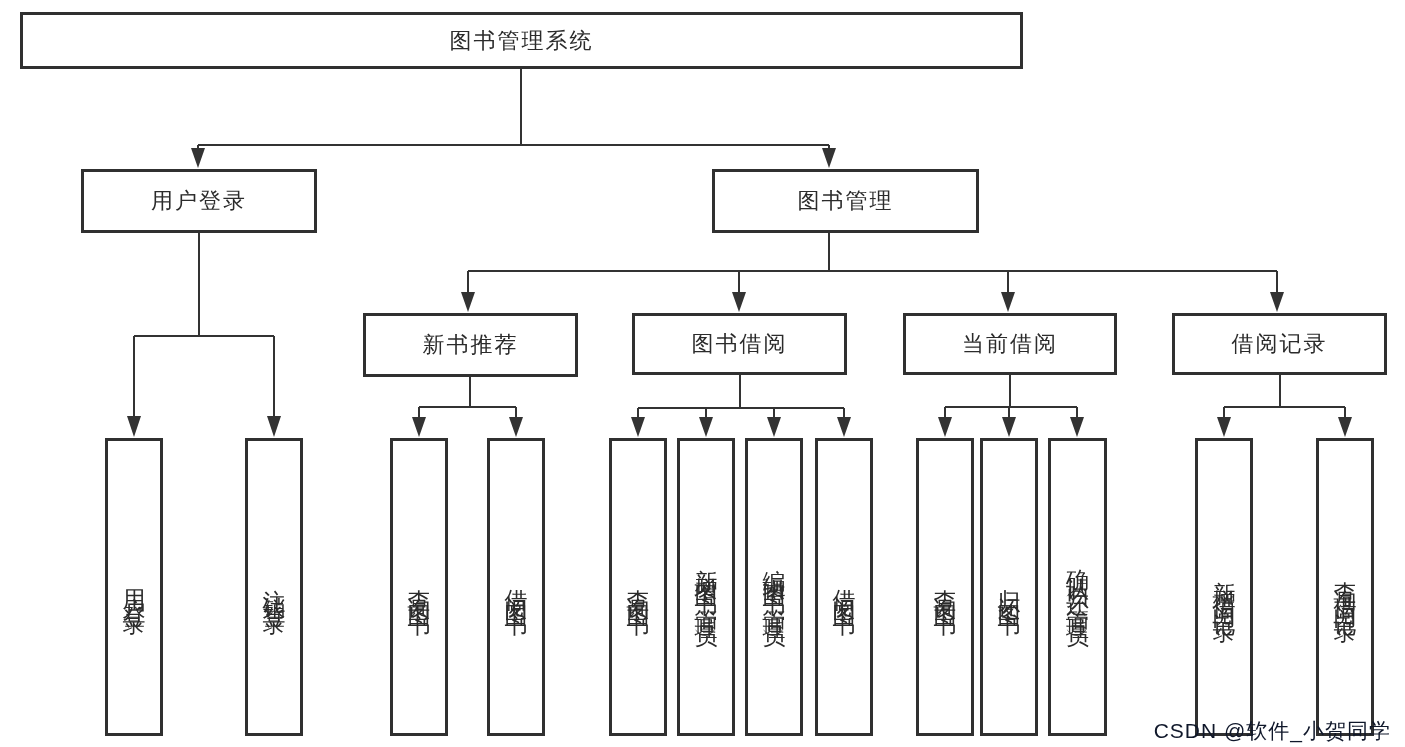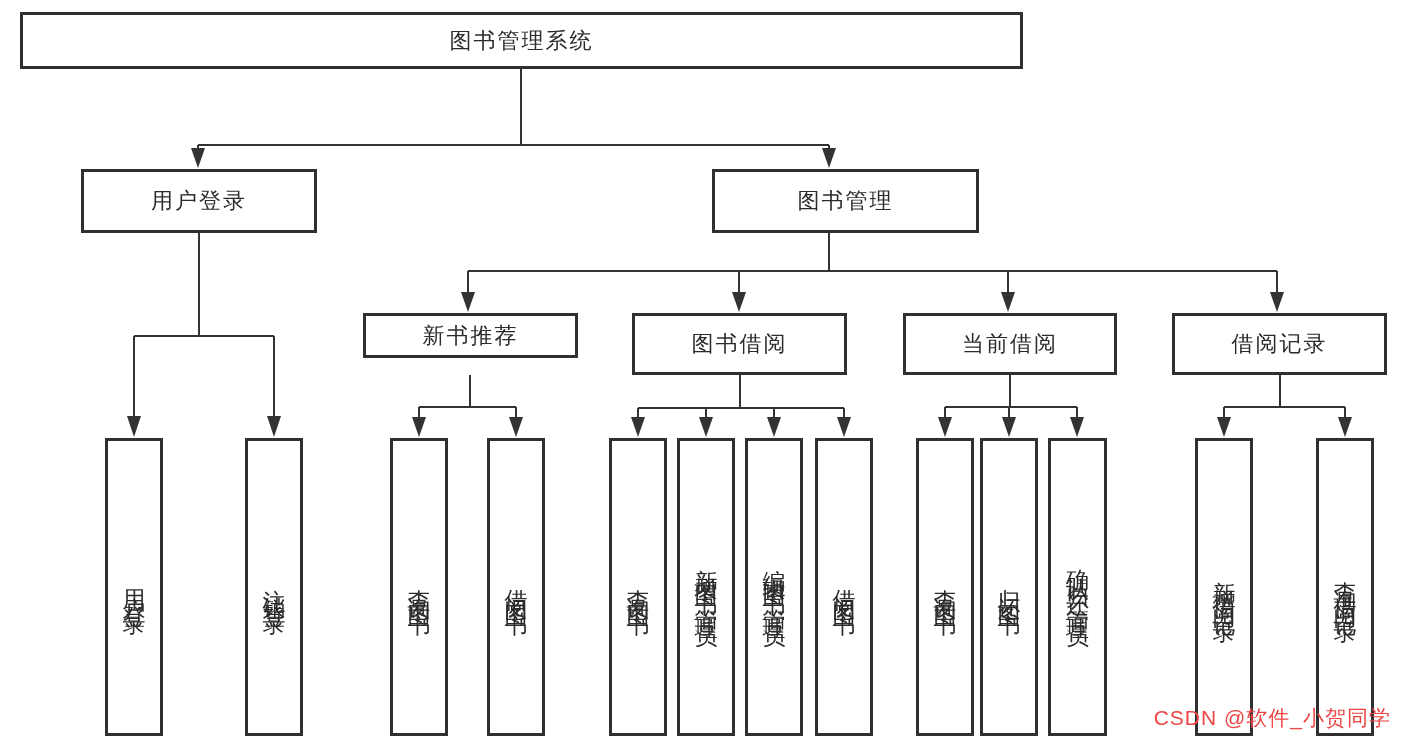--- a/index.html
+++ b/index.html
@@ -13,22 +13,22 @@
     display:flex;align-items:center;justify-content:center;
     font-size:22px;letter-spacing:2px;color:#2b2b2b;white-space:nowrap;line-height:1;
   }
   .vbox{
     position:absolute;background:#ffffff;border:3px solid #303030;box-sizing:border-box;
     display:flex;align-items:center;justify-content:center;
     writing-mode:vertical-rl;text-orientation:mixed;
     font-size:23px;letter-spacing:8px;color:#2b2b2b;line-height:1;
   }
   .watermark{
-    position:absolute;right:14px;bottom:15px;
-    font-size:21px;color:#ef4444;letter-spacing:1px;white-space:nowrap;
+    position:absolute;right:14px;bottom:2px;
+    font-size:21px;color:#0f172a;letter-spacing:1px;white-space:nowrap;
   }
 </style>
 </head>
 <body>
 
 <div class="canvas">
 
   <svg class="connectors" width="1405" height="747" viewBox="0 0 1405 747">
     <path fill="none" stroke="#333333" stroke-width="2.5" shape-rendering="crispEdges" d="
       M521 68 V145 M198 145 H829 M198 145 V150 M829 145 V150
@@ -65,21 +65,21 @@
     <span>图书管理系统</span>
   </div>
 
   <div class="hbox" style="left:81px;top:169px;width:236px;height:64px;">
     <span>用户登录</span>
   </div>
   <div class="hbox" style="left:712px;top:169px;width:267px;height:64px;">
     <span>图书管理</span>
   </div>
 
-  <div class="hbox" style="left:363px;top:313px;width:215px;height:45px;">
+  <div class="hbox" style="left:363px;top:313px;width:215px;height:64px;">
     <span>新书推荐</span>
   </div>
   <div class="hbox" style="left:632px;top:313px;width:215px;height:62px;">
     <span>图书借阅</span>
   </div>
   <div class="hbox" style="left:903px;top:313px;width:214px;height:62px;">
     <span>当前借阅</span>
   </div>
   <div class="hbox" style="left:1172px;top:313px;width:215px;height:62px;">
     <span>借阅记录</span>

